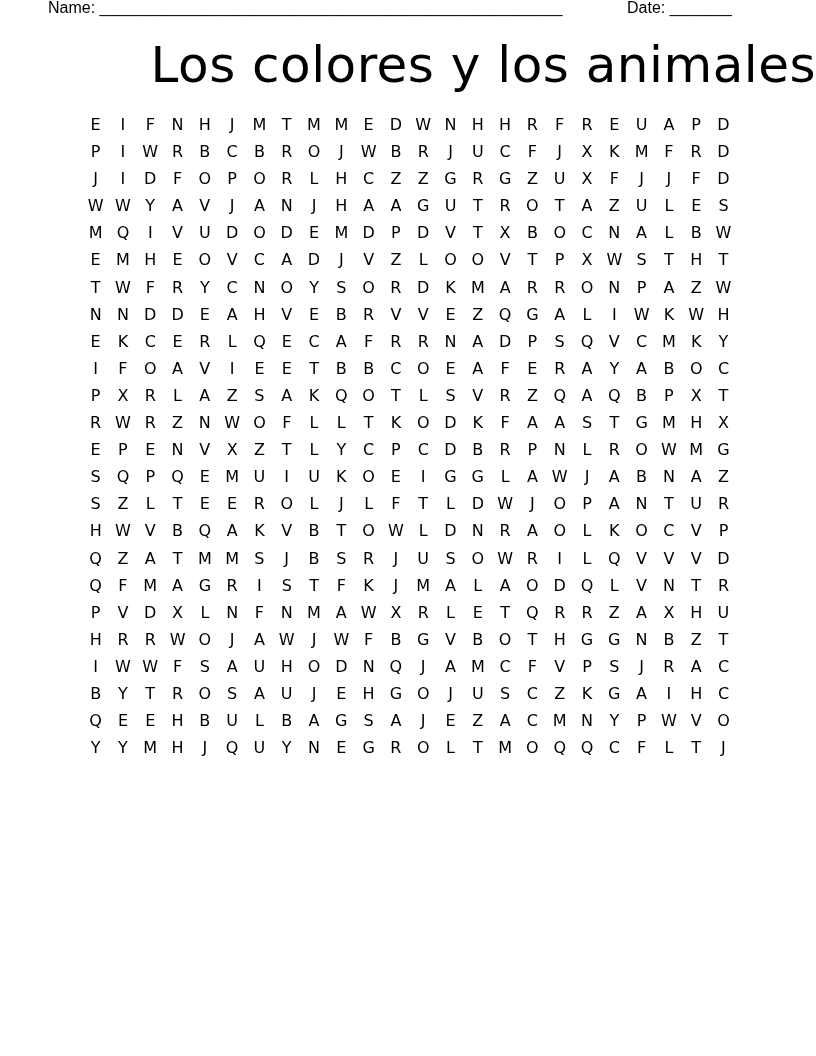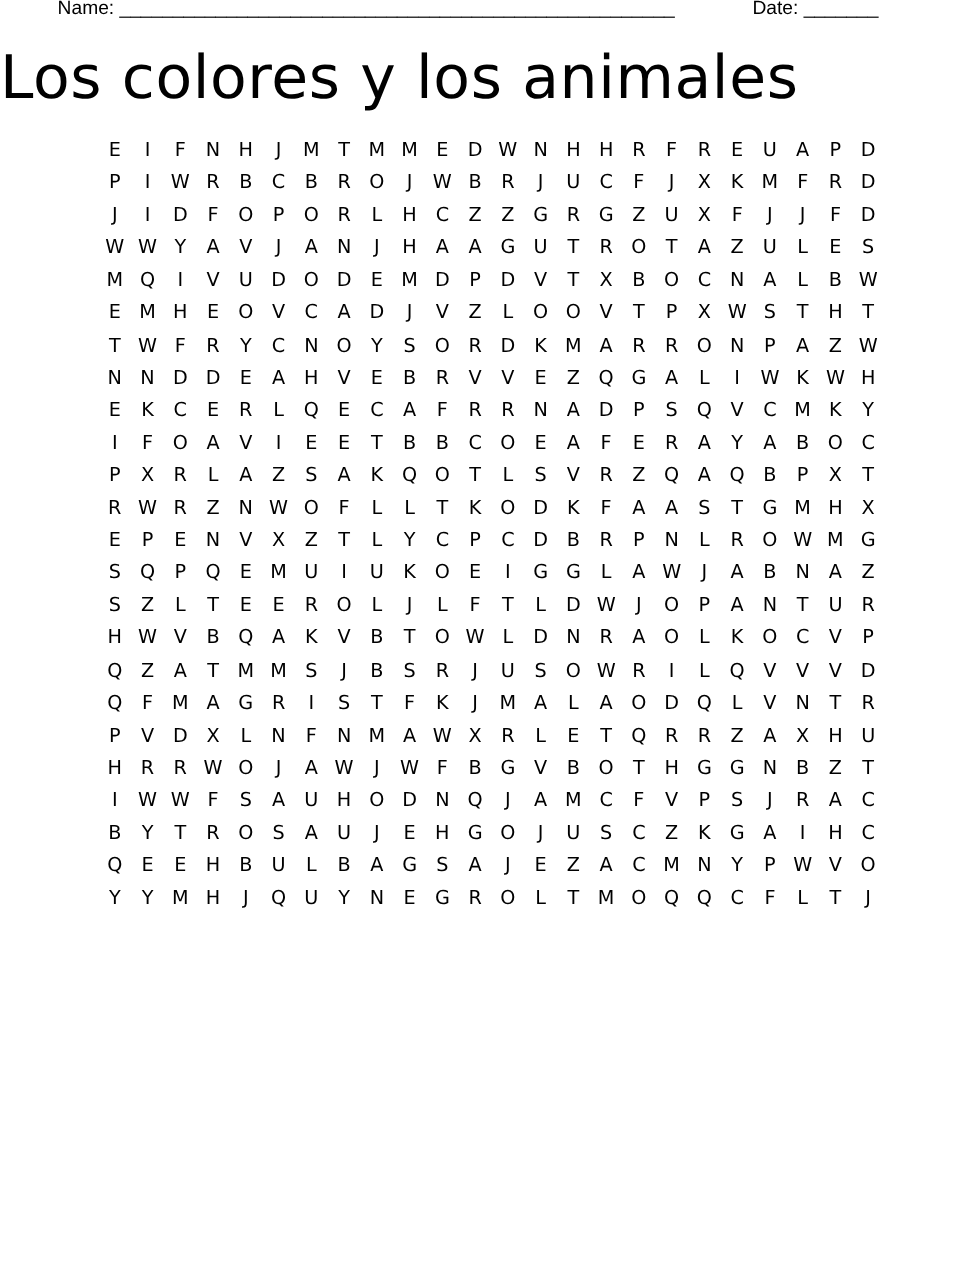--- a/index.html
+++ b/index.html
@@ -6,21 +6,21 @@
   body { width: 816px; height: 1056px; position: relative; overflow: hidden; color: #000; }
   .header-line {
     position: absolute; top: -4px; left: 48px; width: 700px; height: 24px;
     font-family: "Liberation Sans", sans-serif; font-size: 16px; line-height: 24px;
     white-space: nowrap;
   }
   .header-line .lbl { display: inline-block; }
   .name-group { position: absolute; left: 0; top: 0; }
   .date-group { position: absolute; left: 579px; top: 0; }
   .title {
-    position: absolute; top: 30px; left: 0; width: 816px; text-align: left;
+    position: absolute; top: 30px; left: 0; width: 816px; text-align: right;
     font-family: "DejaVu Sans", sans-serif; font-size: 50px; line-height: 70px;
     letter-spacing: 0.5px;
   }
   .grid {
     position: absolute; left: 82px; top: 111px;
     display: grid;
     grid-template-columns: repeat(24, 27.3px);
     grid-auto-rows: 27.1px;
   }
   .cell {

